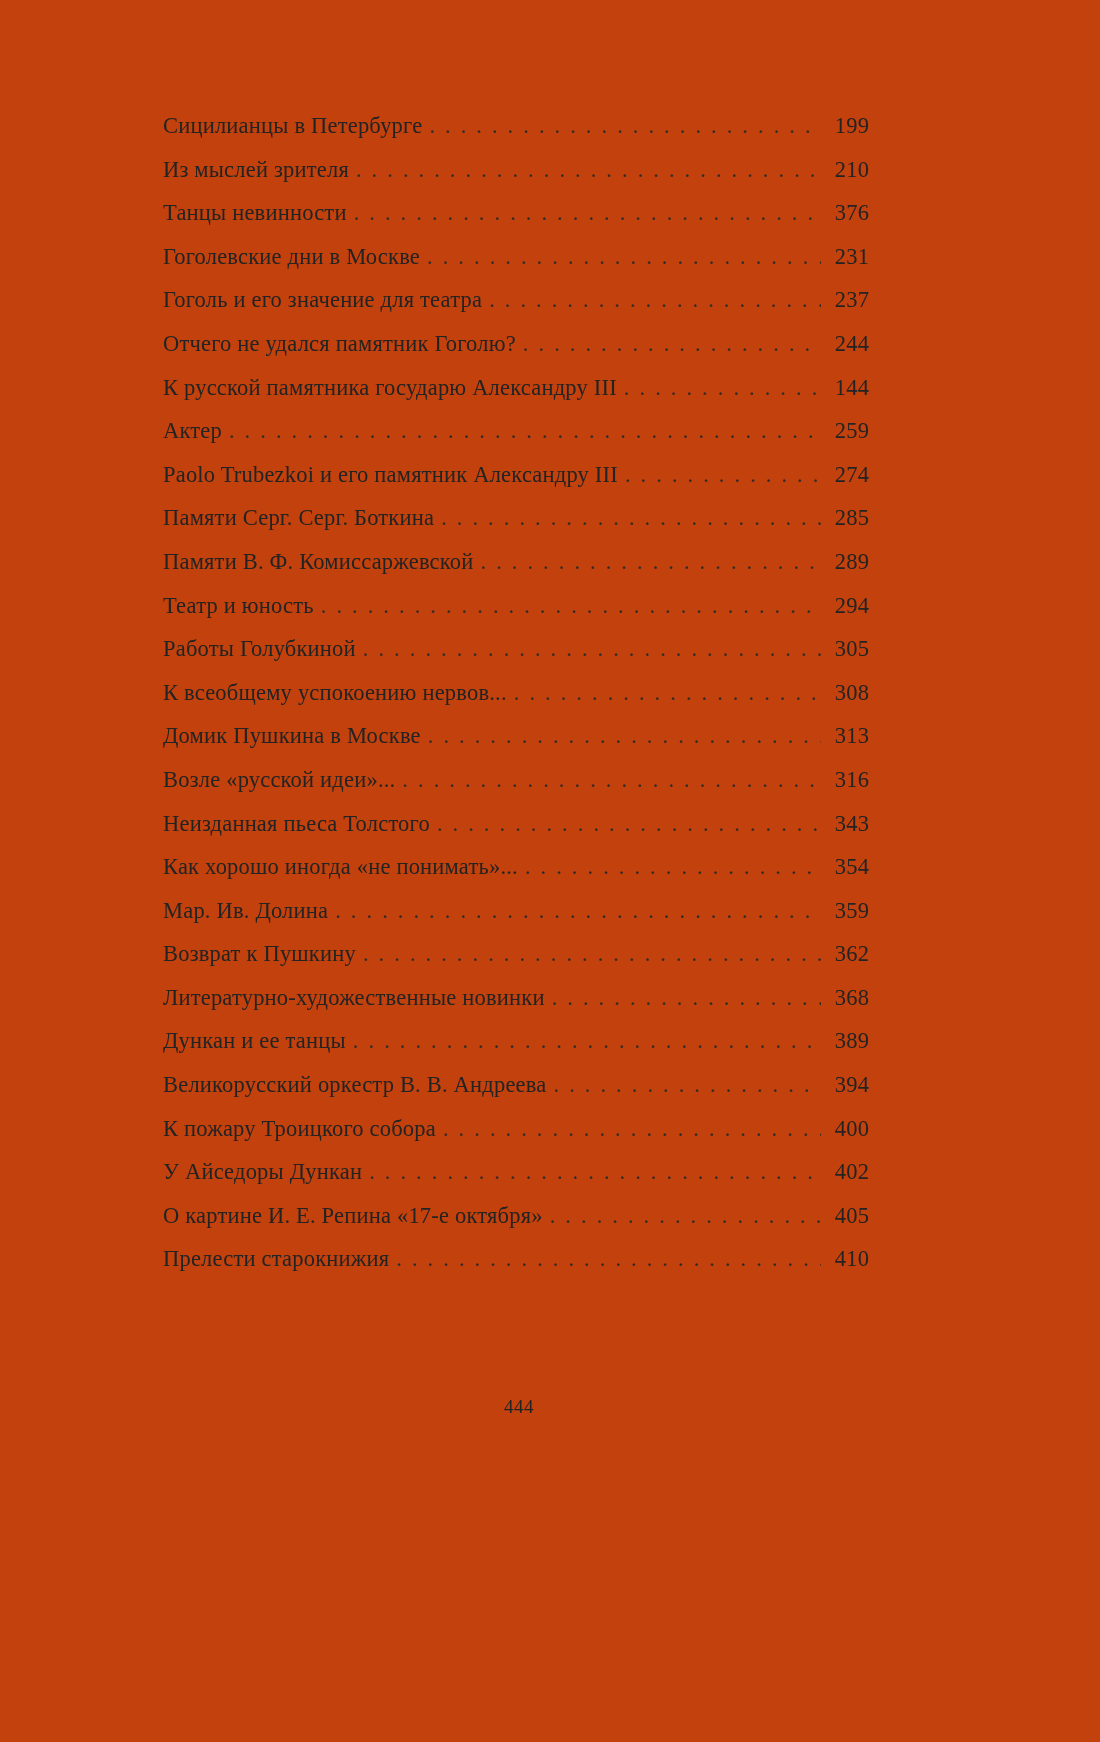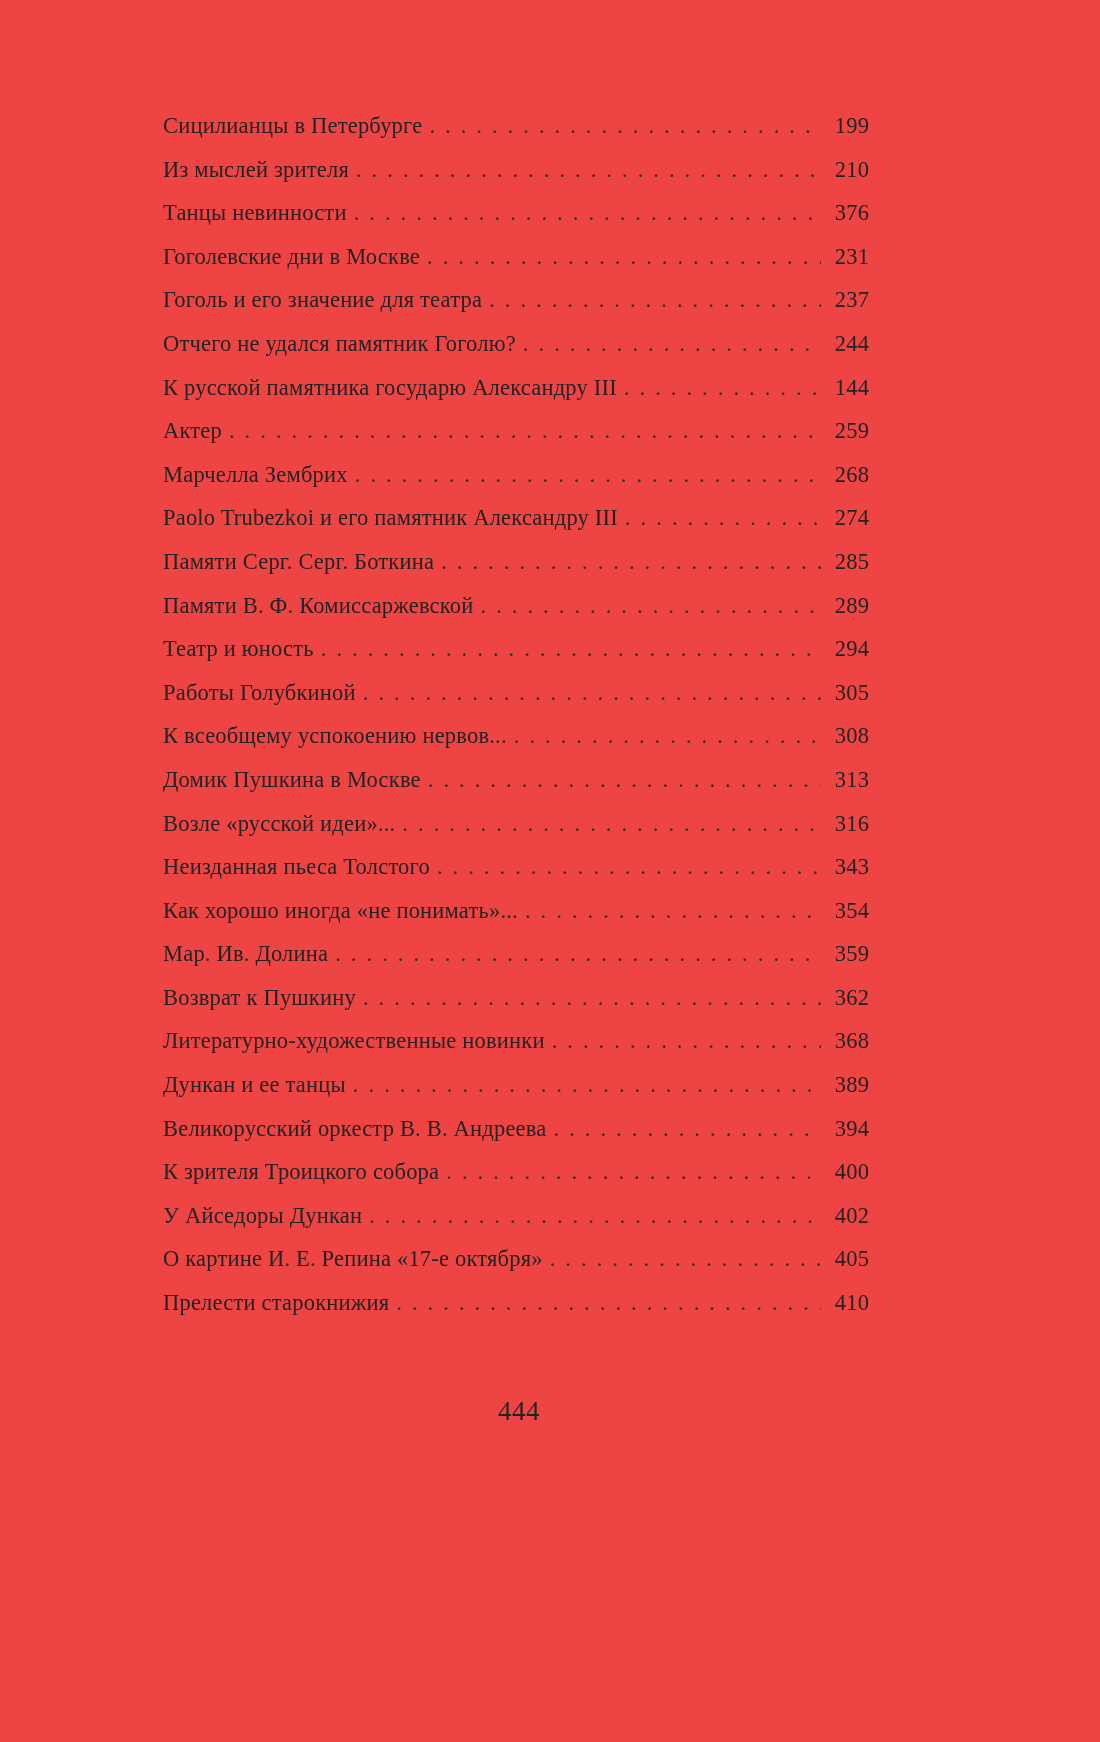--- a/index.html
+++ b/index.html
@@ -13,21 +13,21 @@
     position: relative;
     font-family: "Liberation Serif", "DejaVu Serif", serif;
     color: #232323;
     overflow: hidden;
   }
   .page {
     position: absolute;
     top: 0; left: 0;
     width: 1100px;
     height: 1742px;
-    background: #ef4444;
+    background: #c2410c;
   }
   .toc {
     position: absolute;
     top: 113px;
     left: 163px;
     width: 712px;
   }
   .toc-row {
     display: flex;
     align-items: baseline;
@@ -55,21 +55,21 @@
     min-width: 46px;
     text-align: center;
     white-space: nowrap;
   }
   .footer-num {
     position: absolute;
     top: 1396px;
     left: 163px;
     width: 712px;
     text-align: center;
-    font-size: 27px;
+    font-size: 19px;
     letter-spacing: 0.5px;
     color: #232323;
   }
 </style>
 </head>
 <body>
 
 <div class="page">
 
   <div class="toc">
@@ -114,25 +114,20 @@
     <span class="dots"></span>
     <span class="pagenum">144</span>
   </div>
 
   <div class="toc-row">
     <span class="toc-title">Актер</span>
     <span class="dots"></span>
     <span class="pagenum">259</span>
   </div>
 
-  <div class="toc-row">
-    <span class="toc-title">Марчелла Зембрих</span>
-    <span class="dots"></span>
-    <span class="pagenum">268</span>
-  </div>
 
   <div class="toc-row">
     <span class="toc-title">Paolo Trubezkoi и его памятник Александру III</span>
     <span class="dots"></span>
     <span class="pagenum">274</span>
   </div>
 
   <div class="toc-row">
     <span class="toc-title">Памяти Серг. Серг. Боткина</span>
     <span class="dots"></span>
@@ -212,21 +207,21 @@
     <span class="pagenum">389</span>
   </div>
 
   <div class="toc-row">
     <span class="toc-title">Великорусский оркестр В. В. Андреева</span>
     <span class="dots"></span>
     <span class="pagenum">394</span>
   </div>
 
   <div class="toc-row">
-    <span class="toc-title">К зрителя Троицкого собора</span>
+    <span class="toc-title">К пожару Троицкого собора</span>
     <span class="dots"></span>
     <span class="pagenum">400</span>
   </div>
 
   <div class="toc-row">
     <span class="toc-title">У Айседоры Дункан</span>
     <span class="dots"></span>
     <span class="pagenum">402</span>
   </div>
 

